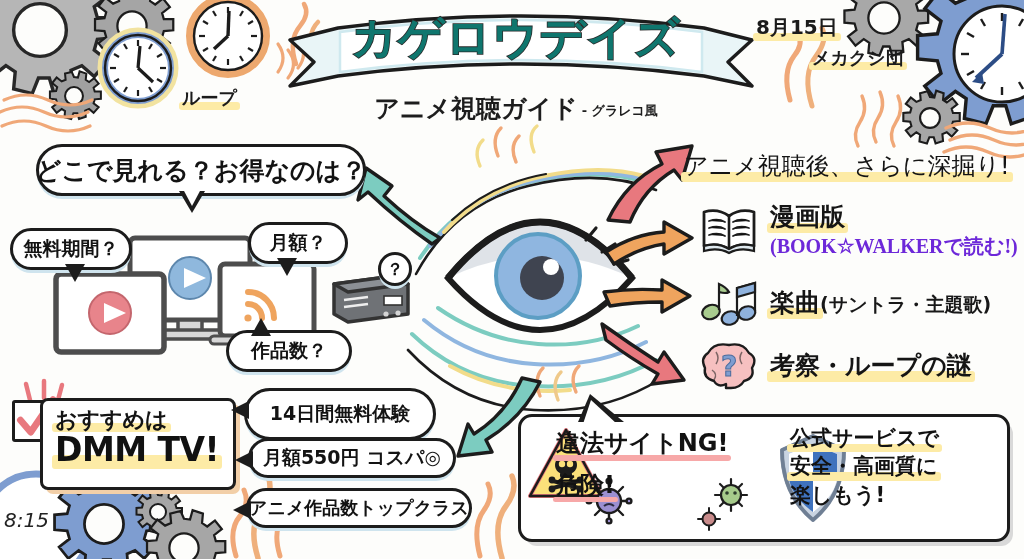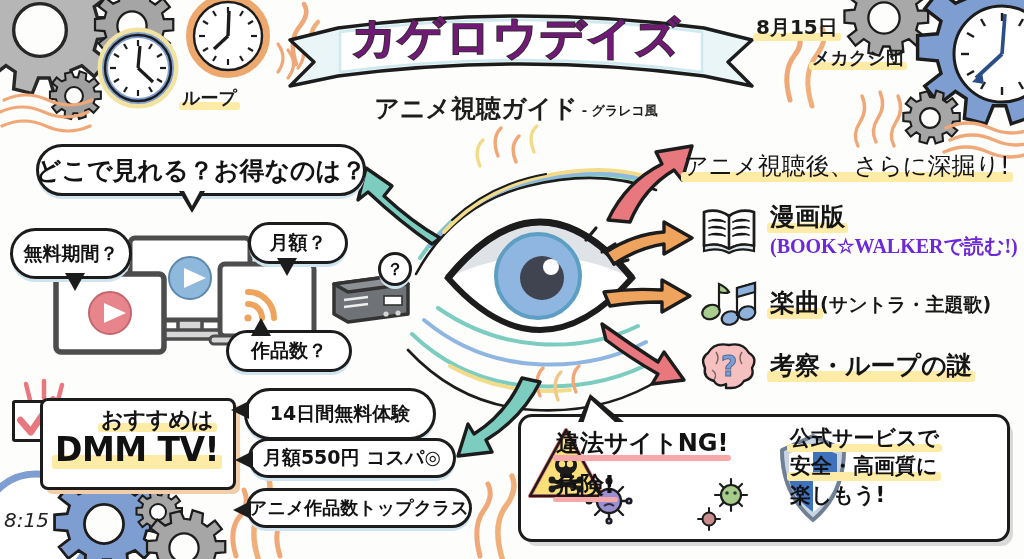--- a/index.html
+++ b/index.html
@@ -39,21 +39,21 @@
 
   
   #banner-wrap { left: 276px; top: 14px; width: 480px; height: 100px; }
   .banner-title {
     position: absolute;
     left: 0; top: 16px; width: 480px;
     text-align: center;
     font-size: 45px;
     font-weight: 700;
     letter-spacing: 1px;
-    color: #701a75;
+    color: #0f766e;
     -webkit-text-stroke: 1.6px #2b2b2b;
     paint-order: stroke fill;
     line-height: 1.05;
     white-space: nowrap;
   }
   #subtitle {
     left: 276px; top: 92px; width: 480px;
     text-align: center;
     font-size: 25px;
     font-weight: 700;
@@ -117,21 +117,21 @@
     border-top: 22px solid #1c1c1c;
   }
   #b-main .tail::after {
     content: ""; position: absolute;
     left: -9px; top: -24px;
     border-left: 9px solid transparent;
     border-right: 9px solid transparent;
     border-top: 17px solid #ffffff;
   }
 
-  #b-free  { left: 10px;  top: 228px; width: 122px; height: 51px; font-size: 19px; }
+  #b-free  { left: 10px;  top: 228px; width: 122px; height: 42px; font-size: 19px; }
   #b-month { left: 248px; top: 222px; width: 100px; height: 42px; font-size: 19px; }
   #b-count { left: 226px; top: 330px; width: 126px; height: 42px; font-size: 19px; }
 
   #b-free .tail {
     left: 52px; bottom: -15px;
     border-left: 10px solid transparent;
     border-right: 10px solid transparent;
     border-top: 18px solid #1c1c1c;
   }
   #b-month .tail {
@@ -165,21 +165,21 @@
 
   
   #rec-box {
     left: 40px; top: 398px; width: 196px; height: 92px;
     border: 3.5px solid #1c1c1c;
     border-radius: 8px;
     background: #ffffff;
     box-shadow: 5px 5px 0 -1px #f2cfa8;
     padding: 6px 10px 4px 12px;
   }
-  #rec-line1 { font-size: 22px; font-weight: 700; color: #141414; line-height: 1.15; margin-left: 46px; }
+  #rec-line1 { font-size: 22px; font-weight: 700; color: #141414; line-height: 1.15; }
   #rec-line2 { font-size: 33px; font-weight: 700; color: #111111; line-height: 1.12; letter-spacing: -0.5px; }
 
   #checkbox {
     left: 12px; top: 400px; width: 46px; height: 42px;
     border: 3.5px solid #1c1c1c; background: #fff; border-radius: 3px;
   }
 
   
   #r-head {
     left: 684px; top: 150px;

